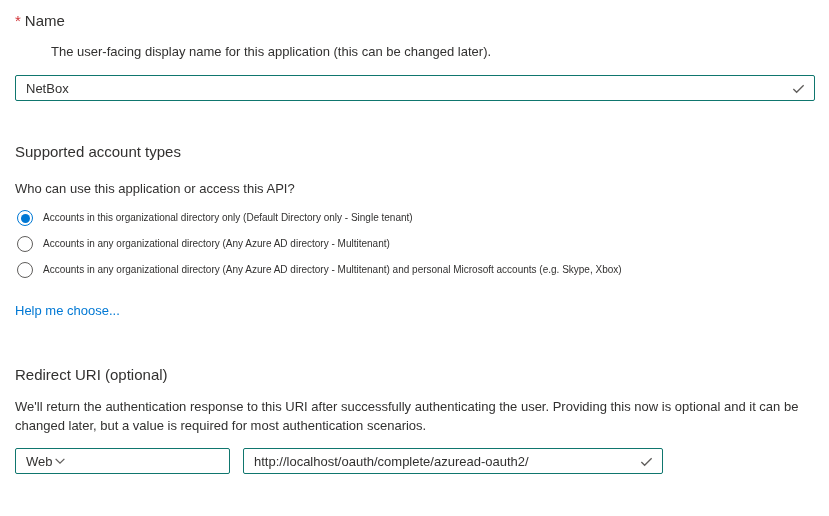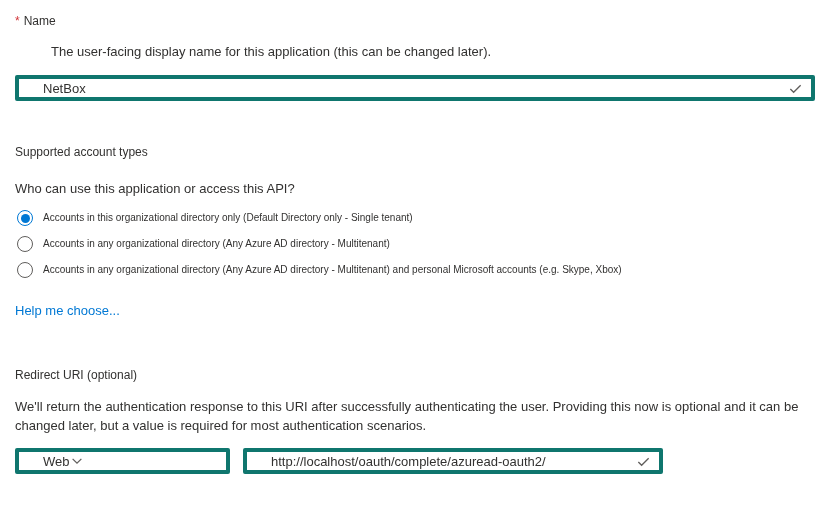--- a/index.html
+++ b/index.html
@@ -8,44 +8,44 @@
     width: 829px;
     height: 516px;
     background: #ffffff;
     font-family: "Liberation Sans", sans-serif;
     color: #323130;
     overflow: hidden;
   }
   .page { padding: 12px 14px 0 15px; width: 829px; }
 
   .section-title {
-    font-size: 12px;
+    font-size: 15px;
     line-height: 18px;
     color: #323130;
     font-weight: 400;
   }
   .asterisk { color: #d13438; margin-right: 4px; }
 
   .desc {
     font-size: 13px;
     line-height: 16px;
     color: #323130;
     margin-top: 14px;
     max-width: 800px;
     margin-left: 36px;
   }
 
   .textbox {
     height: 26px;
-    border: 4px solid #0f766e;
+    border: 1px solid #0f766e;
     border-radius: 2px;
     background: #ffffff;
     display: flex;
     align-items: center;
-    padding: 0 8px 0 24px;
+    padding: 0 8px 0 10px;
   }
   .textbox input {
     border: none;
     outline: none;
     flex: 1 1 auto;
     font-family: "Liberation Sans", sans-serif;
     font-size: 13px;
     color: #323130;
     padding: 0;
     background: transparent;

